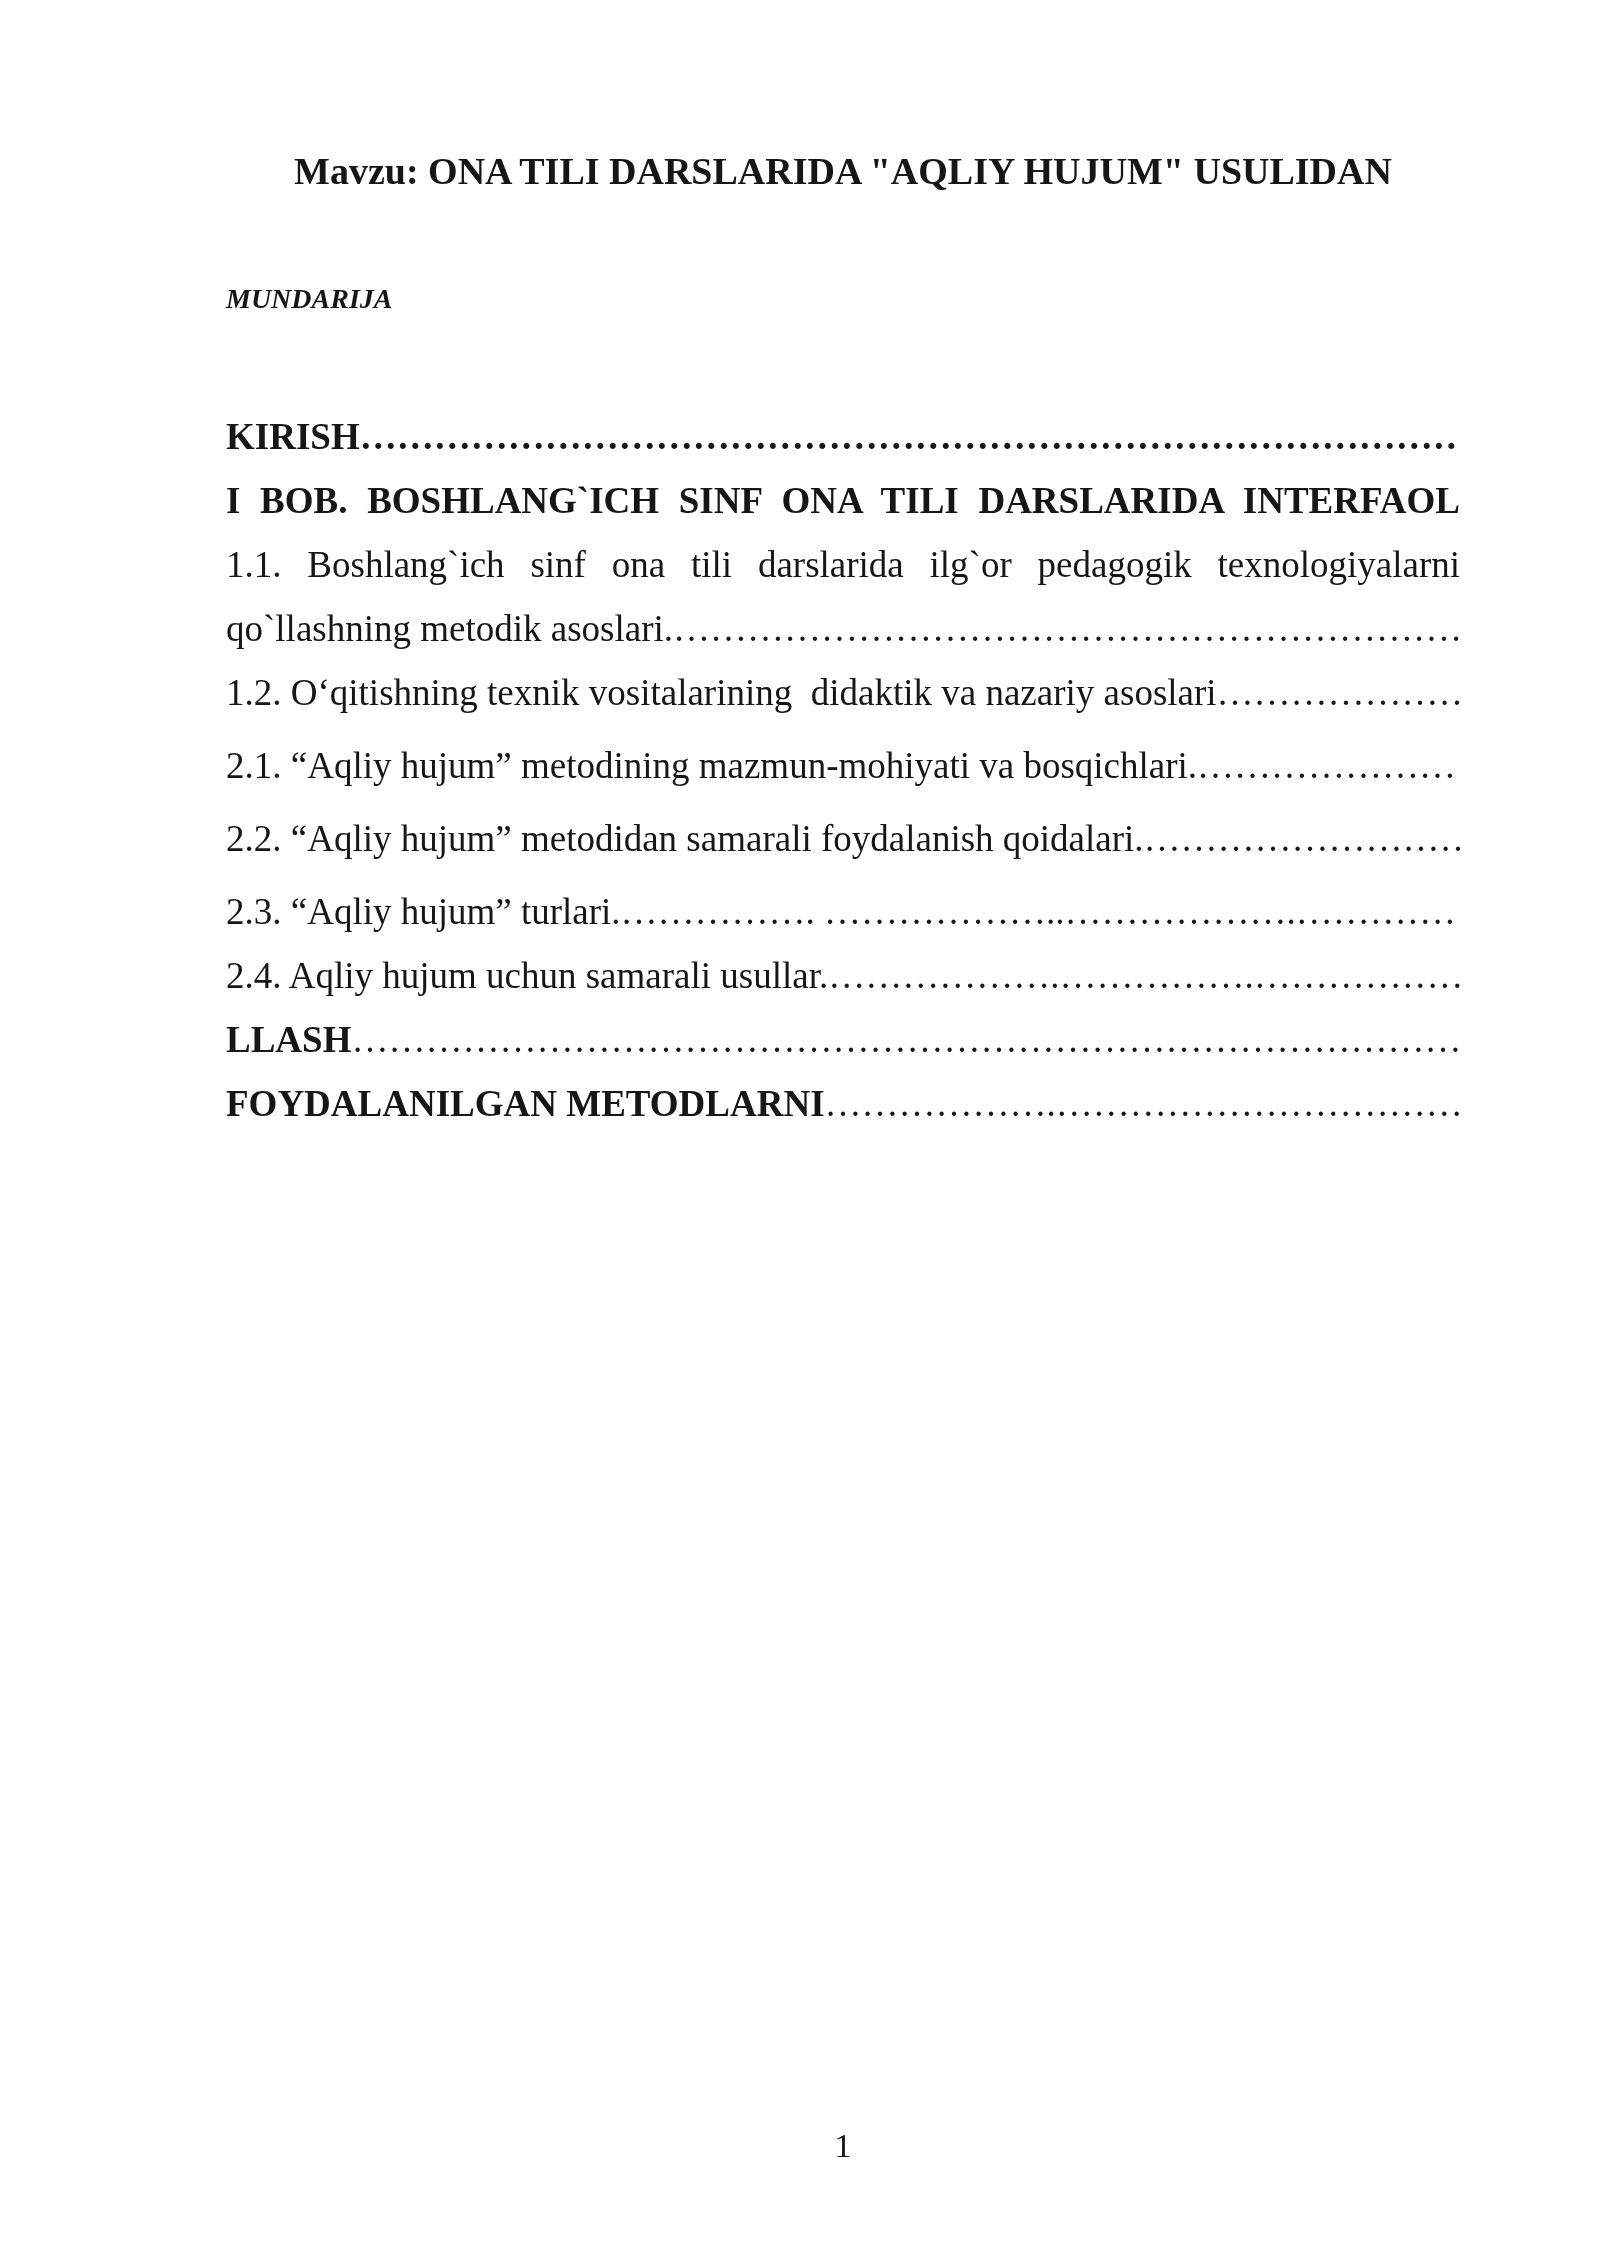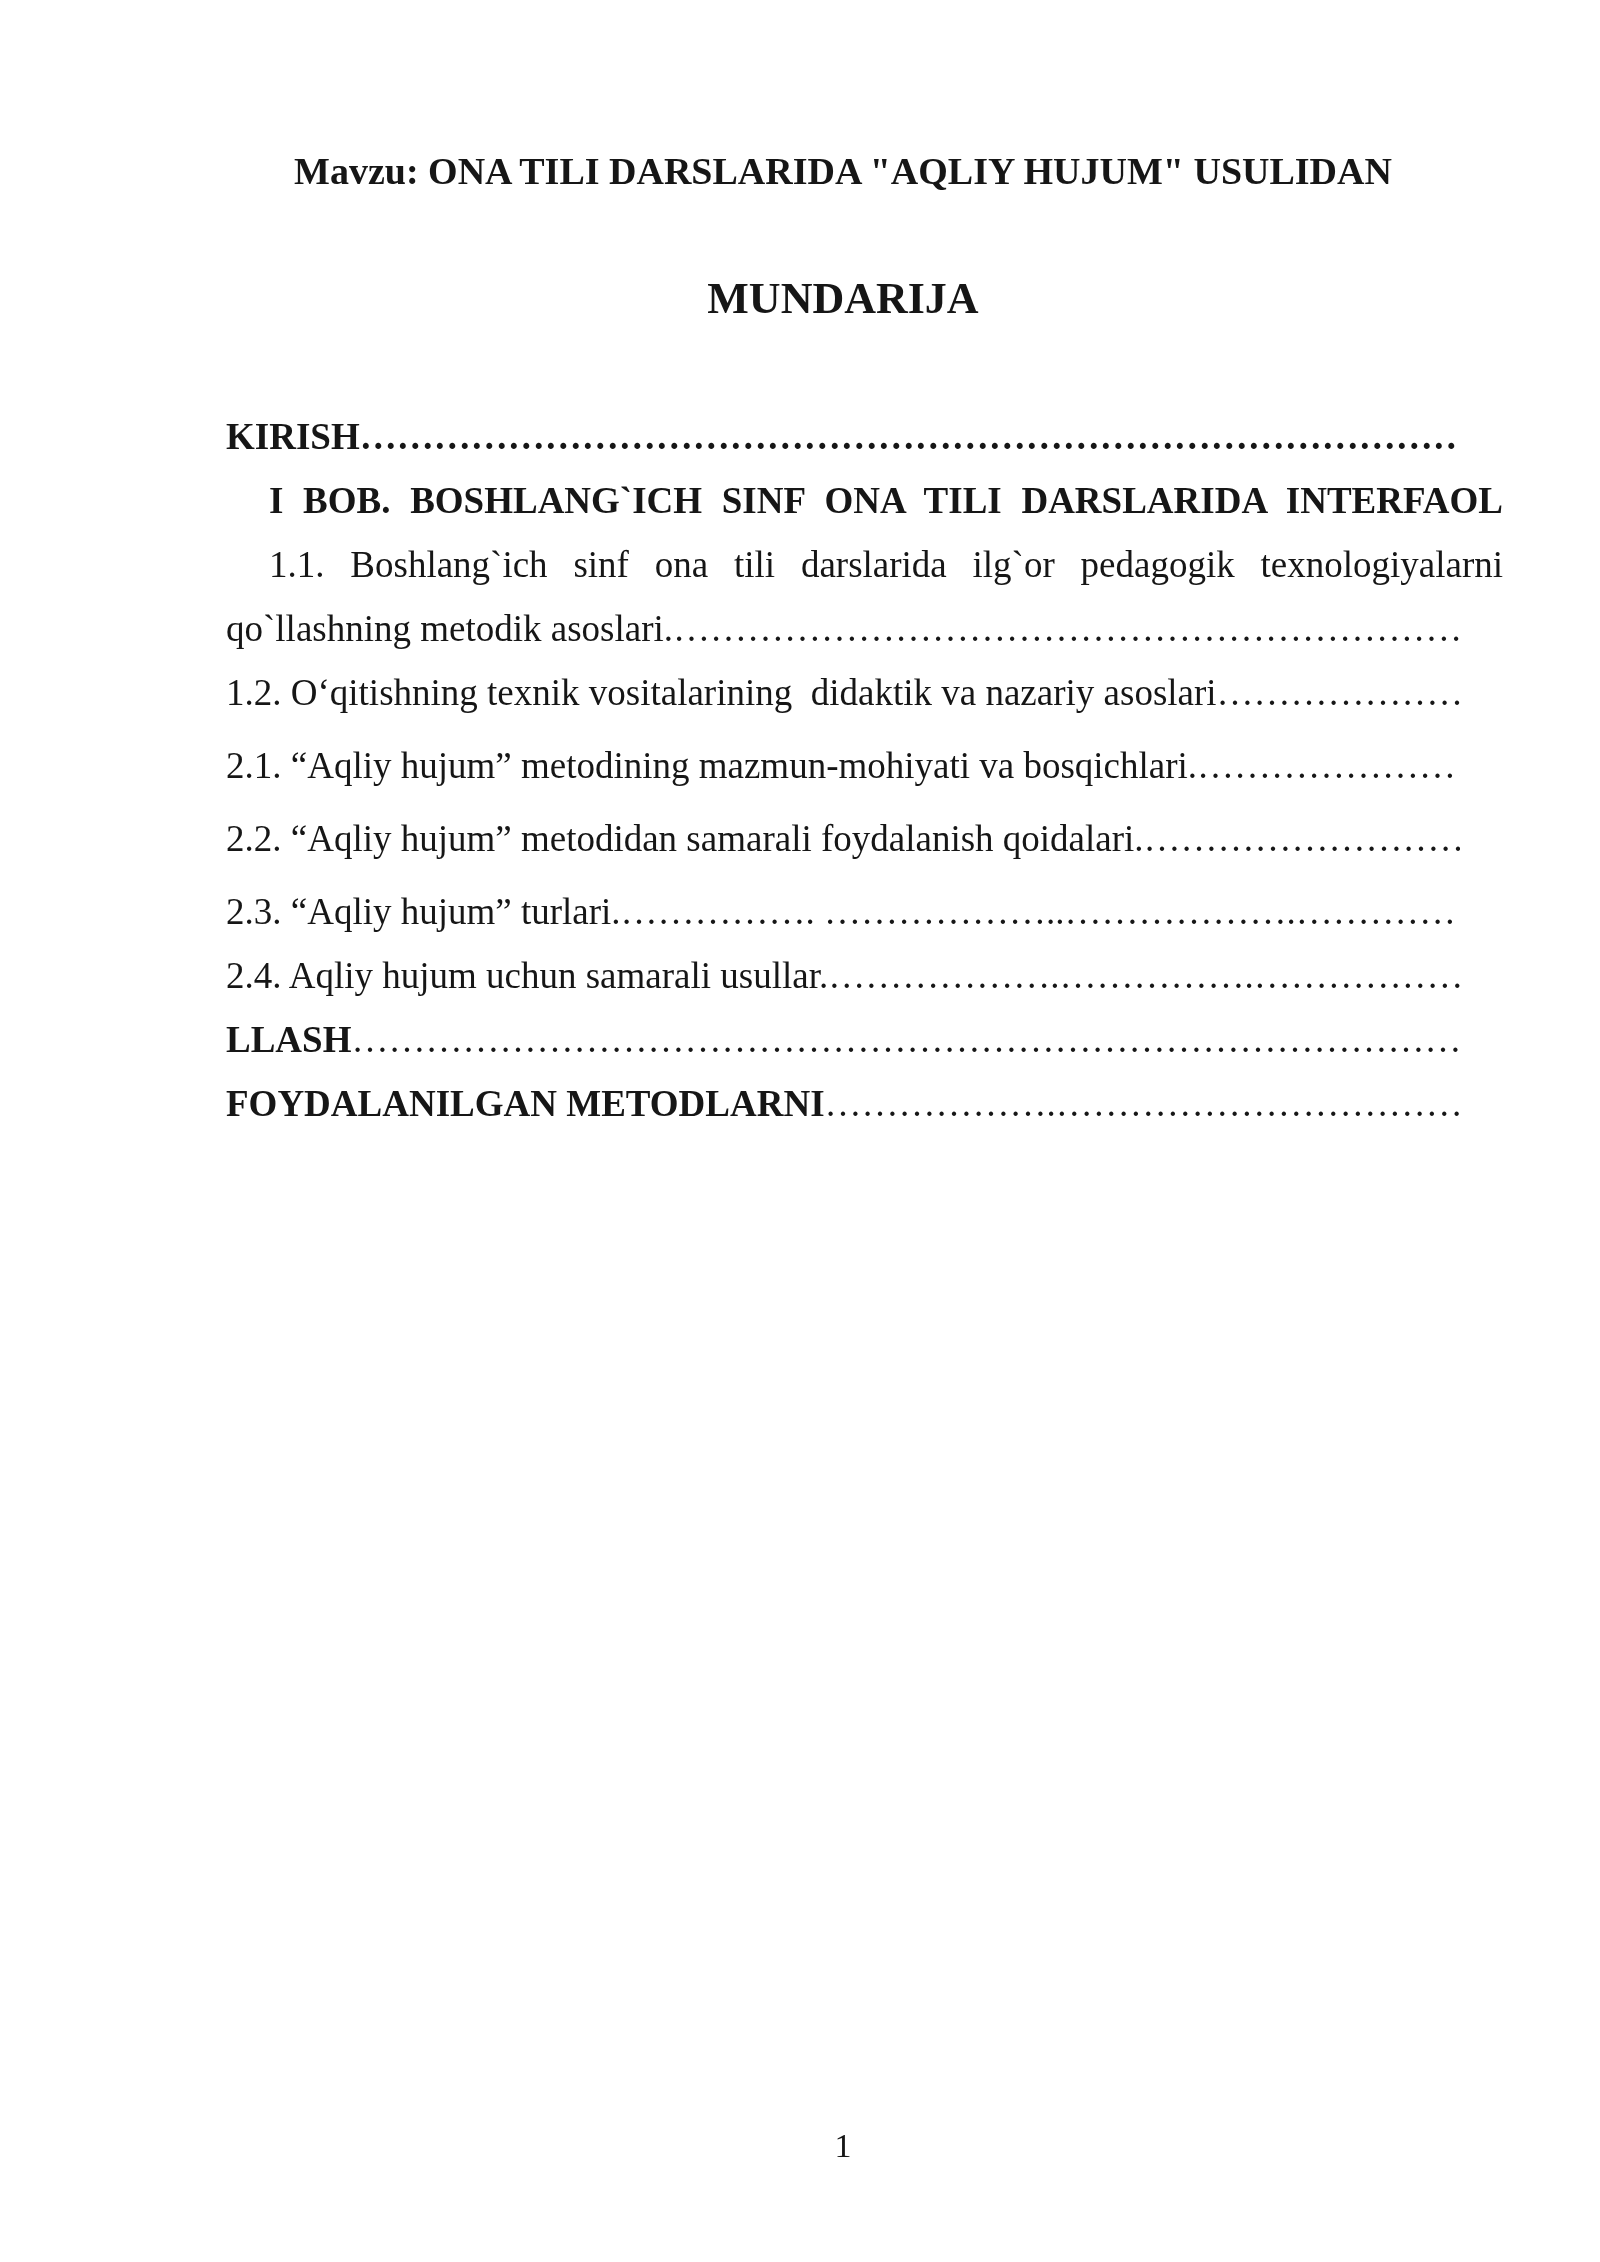--- a/index.html
+++ b/index.html
@@ -20,39 +20,39 @@
     width: 1234px;
   }
   .title-block {
     text-align: center;
     font-weight: bold;
     font-size: 38px;
     line-height: 72px;
   }
   .contents-heading {
     margin-top: 56px;
-    text-align: center;
+    text-align: left;
     font-weight: bold;
-    font-size: 44px;
+    font-size: 28px;
     line-height: 72px;
+    font-style: italic;
   }
   .toc {
     margin-top: 70px;
     font-size: 37px;
     line-height: 64px;
   }
   .line {
     white-space: pre;
     overflow: hidden;
     width: 100%;
   }
   .wrapline {
     white-space: pre-wrap;
     width: 100%;
-    margin-left: 43px;
   }
   .justify {
     white-space: normal;
     text-align: justify;
     text-align-last: justify;
   }
   .bold { font-weight: bold; }
   .sp { margin-top: 9px; }
   .page-number {
     position: absolute;

